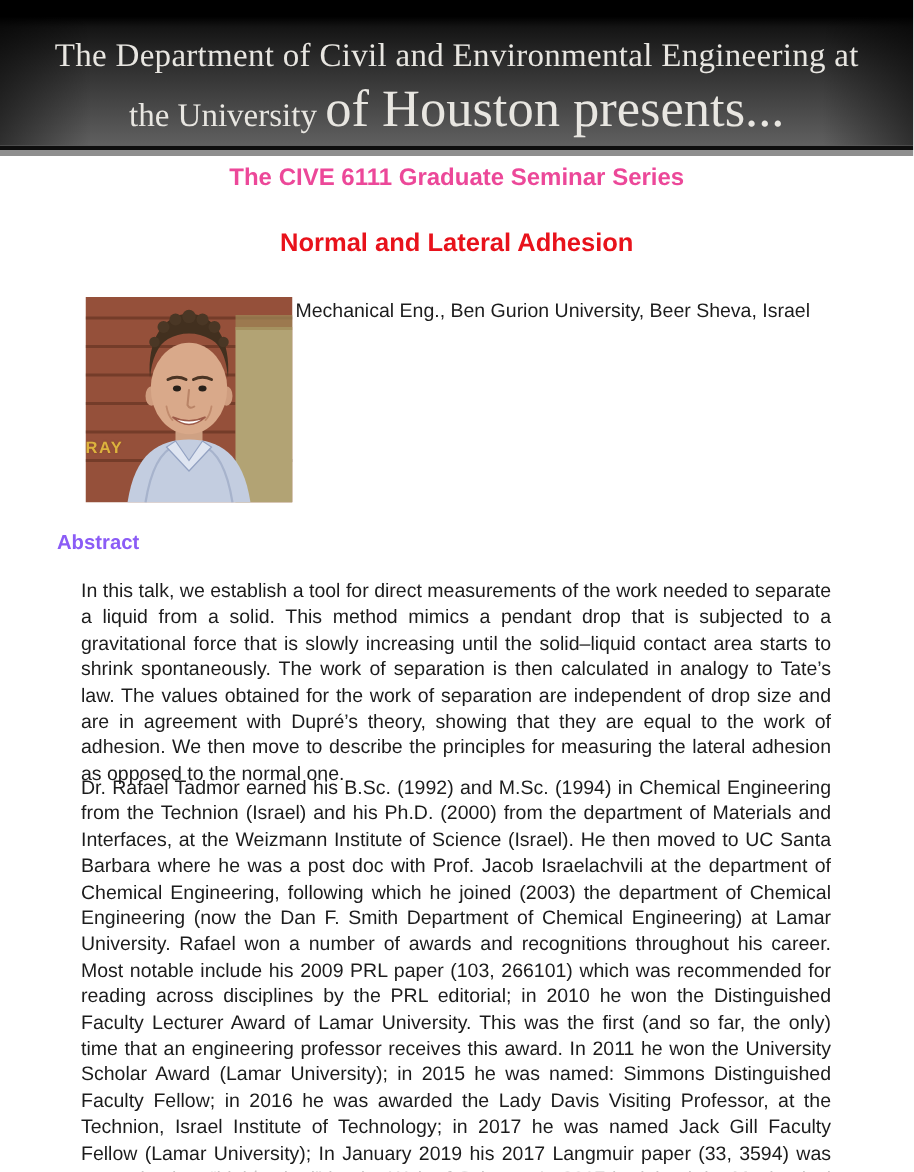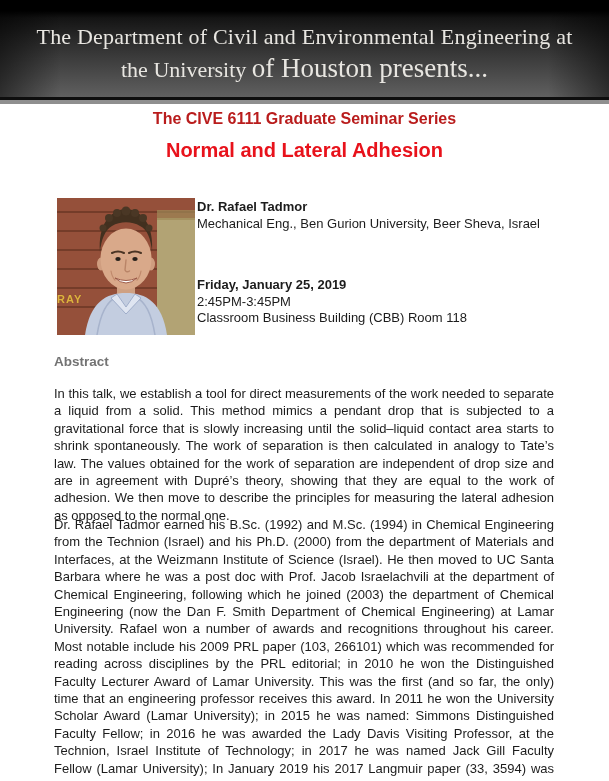--- a/index.html
+++ b/index.html
@@ -20,32 +20,32 @@
     text-align:center;
     font-family:"Liberation Serif", serif;
   }
   .banner-line1{
     padding-top:24px;
     font-size:22px;
     letter-spacing:0.2px;
   }
   .banner-line2{ margin-top:3px; }
   .banner-line2 .small{ font-size:22px;text-align:center; }
-  .banner-line2 .large{ font-size:27px; }
+  .banner-line2 .large{ font-size:35px; }
   .banner-edge-dark{position:absolute;top:97px;left:0;width:609px;height:3px;background:#0e0e0e;}
   .banner-edge-light{position:absolute;top:100px;left:0;width:609px;height:4px;background:#8f8f8f;}
 
   
   .series-title{
     position:absolute;top:110px;left:0;width:609px;
-    text-align:center;font-weight:bold;font-size:16px;color:#b91c1c;
+    text-align:center;font-weight:bold;font-size:16px;color:#ec4899;
   }
   .talk-title{
-    position:absolute;top:139px;left:0;width:609px;
-    text-align:center;font-weight:bold;font-size:20px;color:#e8121b;
+    position:absolute;top:152px;left:0;width:609px;
+    text-align:center;font-weight:bold;font-size:17px;color:#e8121b;
   }
 
   
   .speaker-photo{
     position:absolute;top:198px;left:57px;width:138px;height:178px;
   }
   .speaker-photo svg{display:block;}
   .photo-watermark{
     position:absolute;left:0px;top:95px;
     font-size:11px;font-weight:bold;color:#ddb33e;letter-spacing:1px;
@@ -62,21 +62,21 @@
   }
   .event-date{font-weight:bold;}
 
   
   .section{
     position:absolute;left:38px;width:532px;color:#1c1c1c;
   }
   .section-abstract{top:354px;}
   .section-bio{top:500px;}
   .section h2{
-    margin:0 0 3px 16px;font-size:13.5px;font-weight:bold;color:#737373;
+    margin:0 0 3px 0;font-size:13.5px;font-weight:bold;color:#8b5cf6;
   }
   .section p{
     margin:16px;font-size:13px;line-height:17.4px;text-align:justify;
   }
 </style>
 </head>
 <body>
 
 <div class="page">
 
@@ -142,29 +142,23 @@
 
       <path d="M69,62 L68,72 Q69.5,75 72.5,73" stroke="#b98467" stroke-width="1.4" fill="none" stroke-linecap="round"></path>
 
       <path d="M58,80 Q69,90 80,80 Q69,85 58,80 Z" fill="#ffffff" stroke="#9c5a48" stroke-width="1"></path>
       <path d="M54,73 Q55,79 58,82 M84,73 Q83,79 80,82" stroke="#c08a6c" stroke-width="1.2" fill="none" stroke-linecap="round"></path>
     </svg>
     <span class="photo-watermark">RAY</span>
   </div>
 
   <div class="speaker-info">
-    <div class="speaker-name">Dr. Rafael Tadmor</div>
     <div>Mechanical Eng., Ben Gurion University, Beer Sheva, Israel</div>
   </div>
 
-  <div class="event-info">
-    <div class="event-date">Friday, January 25, 2019</div>
-    <div>2:45PM-3:45PM</div>
-    <div>Classroom Business Building (CBB) Room 118</div>
-  </div>
 
   <section class="section section-abstract">
     <h2>Abstract</h2>
     <p>In this talk, we establish a tool for direct measurements of the work needed to separate a liquid from a solid. This method mimics a pendant drop that is subjected to a gravitational force that is slowly increasing until the solid–liquid contact area starts to shrink spontaneously. The work of separation is then calculated in analogy to Tate’s law. The values obtained for the work of separation are independent of drop size and are in agreement with Dupré’s theory, showing that they are equal to the work of adhesion. We then move to describe the principles for measuring the lateral adhesion as opposed to the normal one.</p>
   </section>
 
   <section class="section section-bio">
     <p>Dr. Rafael Tadmor earned his B.Sc. (1992) and M.Sc. (1994) in Chemical Engineering from the Technion (Israel) and his Ph.D. (2000) from the department of Materials and Interfaces, at the Weizmann Institute of Science (Israel).  He then moved to UC Santa Barbara where he was a post doc with Prof. Jacob Israelachvili at the department of Chemical Engineering, following which he joined (2003) the department of Chemical Engineering (now the Dan F. Smith Department of Chemical Engineering) at Lamar University.  Rafael won a number of awards and recognitions throughout his career. Most notable include his 2009 PRL paper (103, 266101) which was recommended for reading across disciplines by the PRL editorial; in 2010 he won the Distinguished Faculty Lecturer Award of Lamar University. This was the first (and so far, the only) time that an engineering professor receives this award.  In 2011 he won the University Scholar Award (Lamar University); in 2015 he was named: Simmons Distinguished Faculty Fellow; in 2016 he was awarded the Lady Davis Visiting Professor, at the Technion, Israel Institute of Technology; in 2017 he was named Jack Gill Faculty Fellow (Lamar University); In January 2019 his 2017 Langmuir paper (33, 3594) was recognized as “highly cited” by the Web of Science. In 2017 he joined the Mechanical Engineering department at Ben Gurion University (Israel), where he is a full professor.</p>
   </section>
 

